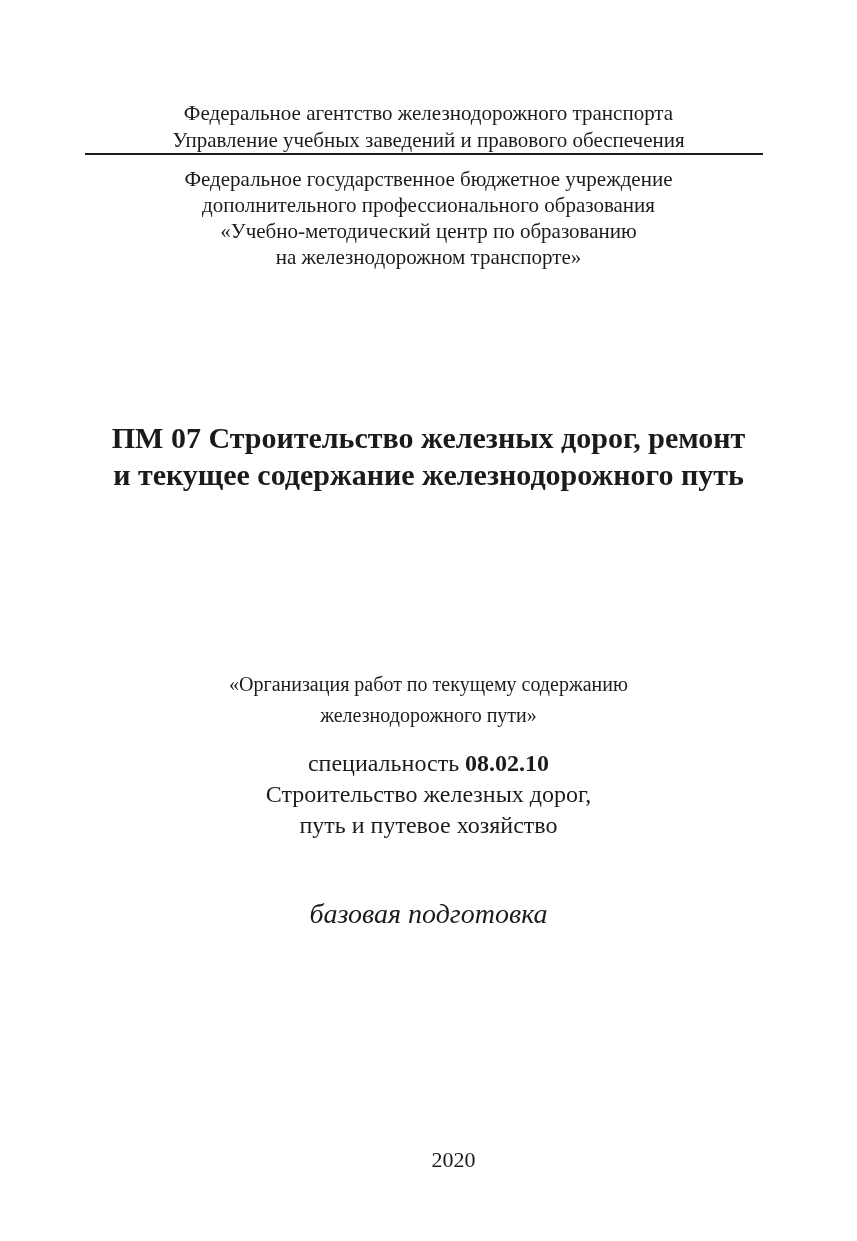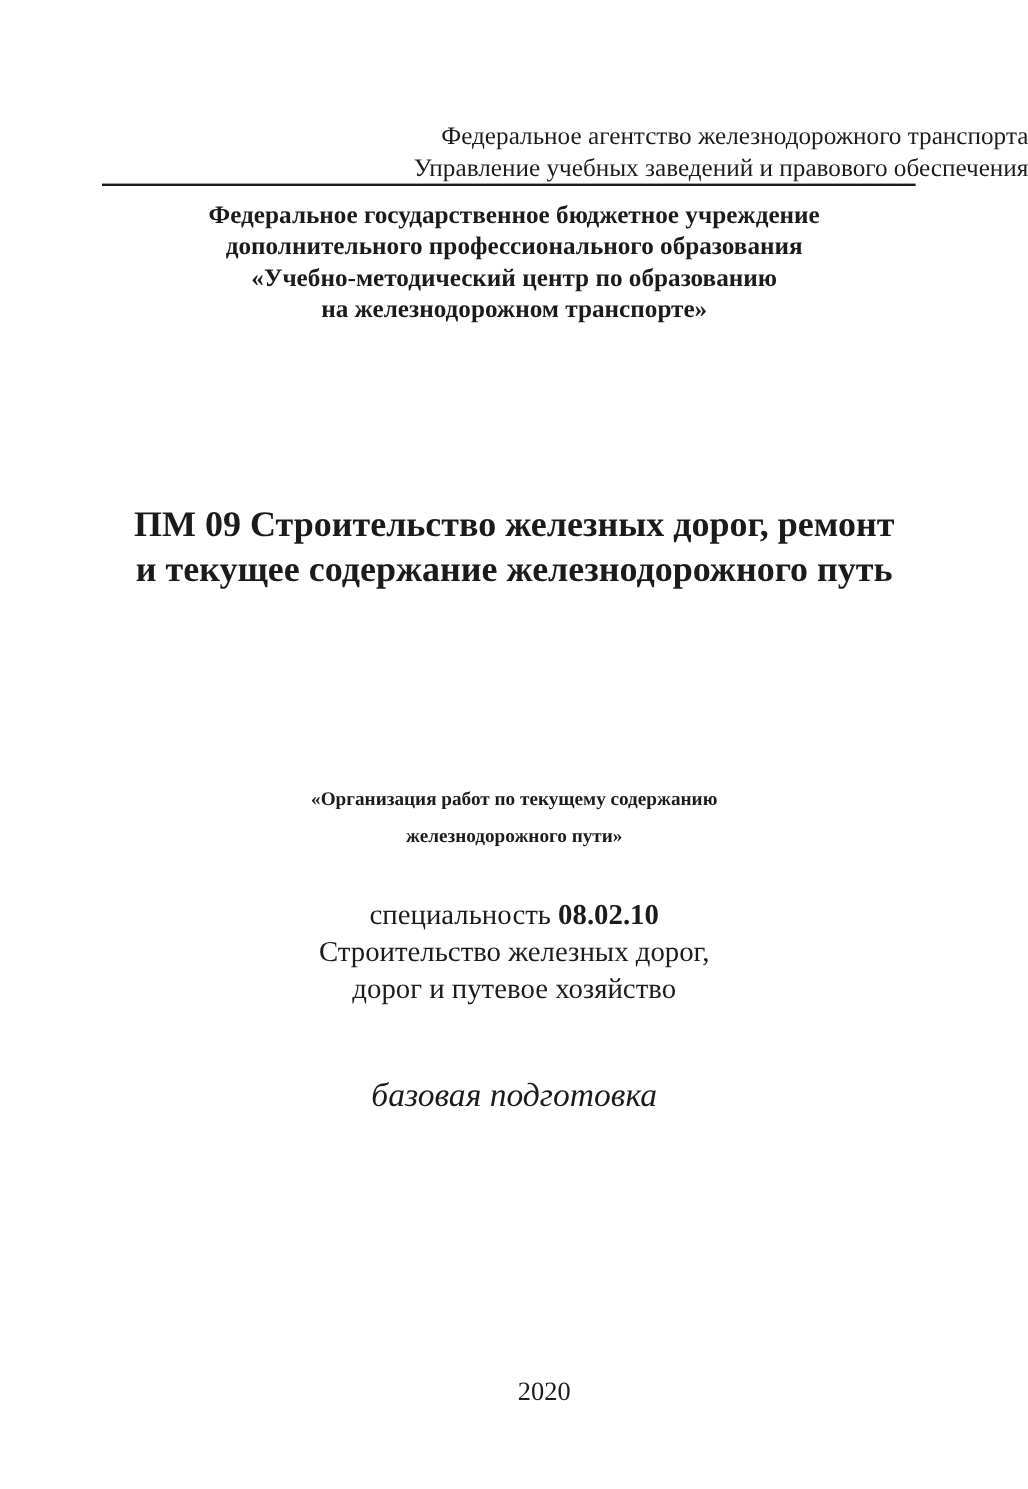--- a/index.html
+++ b/index.html
@@ -21,52 +21,50 @@
     left: 0;
     width: 100%;
     text-align: center;
   }
   .line { display: block; }
 
   .agency {
     top: 100px;
     font-size: 21px;
     line-height: 27px;
-    text-align: right;
   }
   .divider {
     position: absolute;
     top: 153px;
     left: 85px;
     width: 678px;
     height: 0;
     border-top: 2px solid #1b1b1b;
   }
   .institution {
     top: 166px;
     font-size: 21px;
     line-height: 26px;
-    font-weight: bold;
   }
   .main-title {
     top: 419px;
     font-size: 30px;
     font-weight: bold;
     line-height: 37px;
   }
   .subtitle {
     top: 584px;
     font-size: 23px;
     font-weight: bold;
     line-height: 28px;
   }
   .theme {
-    top: 651px;
-    font-size: 16px;
-    font-weight: bold;
+    top: 669px;
+    font-size: 20px;
+    font-weight: normal;
     line-height: 31px;
   }
   .specialty {
     top: 748px;
     font-size: 24px;
     line-height: 31px;
   }
   .specialty .code { font-weight: bold; }
   .training {
     top: 900px;
@@ -93,34 +91,34 @@
   <div class="divider"></div>
 
   <div class="block institution">
     <span class="line">Федеральное государственное бюджетное учреждение</span>
     <span class="line">дополнительного профессионального образования</span>
     <span class="line">«Учебно-методический центр по образованию</span>
     <span class="line">на железнодорожном транспорте»</span>
   </div>
 
   <div class="block main-title">
-    <span class="line">ПМ 09 Строительство железных дорог, ремонт</span>
+    <span class="line">ПМ 07 Строительство железных дорог, ремонт</span>
     <span class="line">и текущее содержание железнодорожного путь</span>
   </div>
 
 
   <div class="block theme">
     <span class="line">«Организация работ по текущему содержанию</span>
     <span class="line">железнодорожного пути»</span>
   </div>
 
   <div class="block specialty">
     <span class="line"><span>специальность </span><span class="code">08.02.10</span></span>
     <span class="line">Строительство железных дорог,</span>
-    <span class="line">дорог и путевое хозяйство</span>
+    <span class="line">путь и путевое хозяйство</span>
   </div>
 
   <div class="block training">
     <span class="line">базовая подготовка</span>
   </div>
 
   <div class="block year">2020</div>
 
 </div>
 

